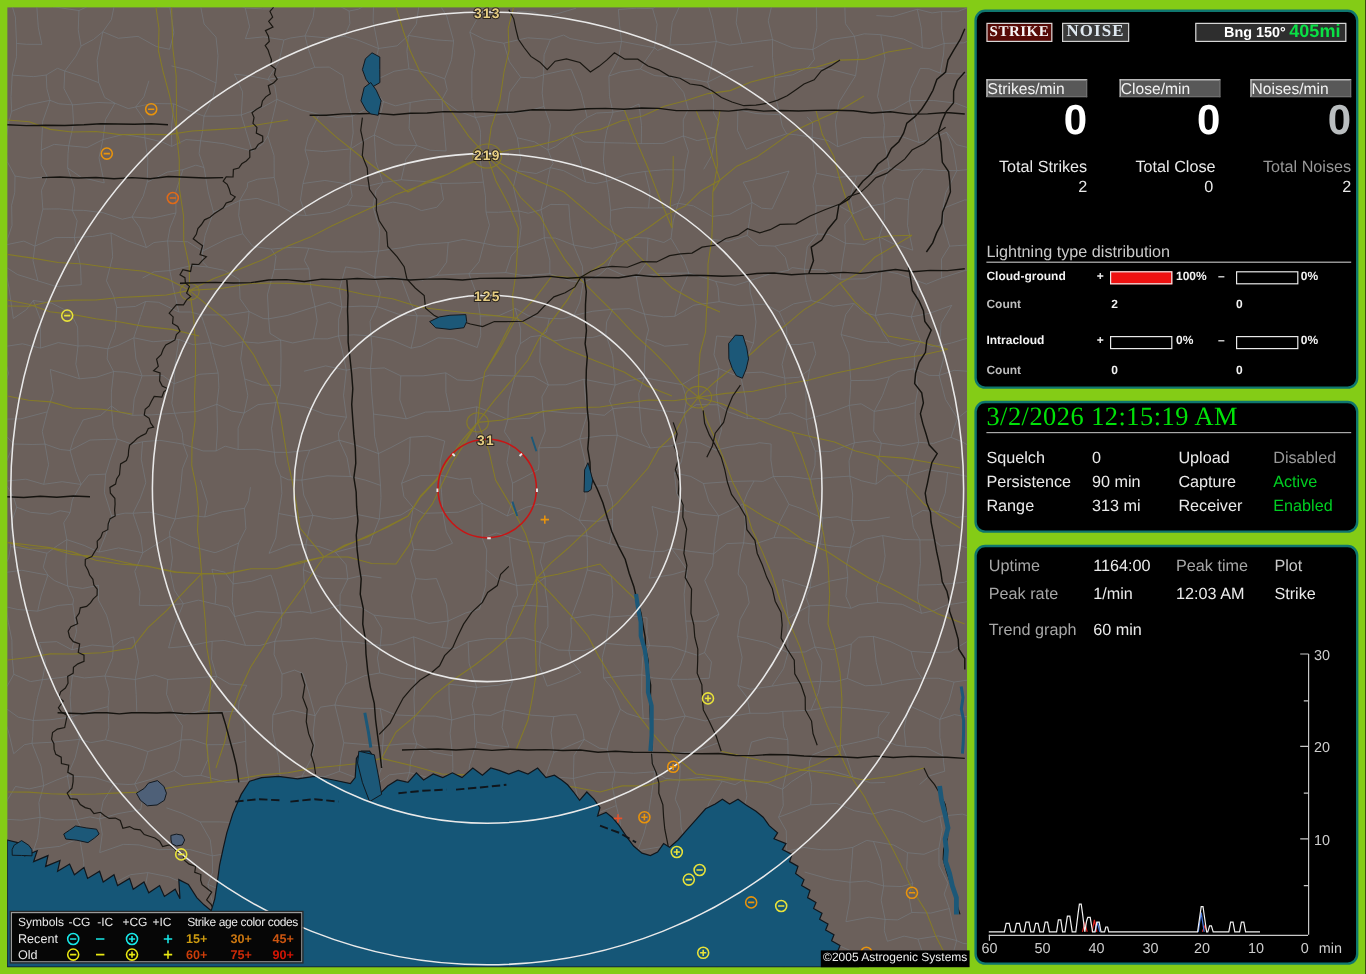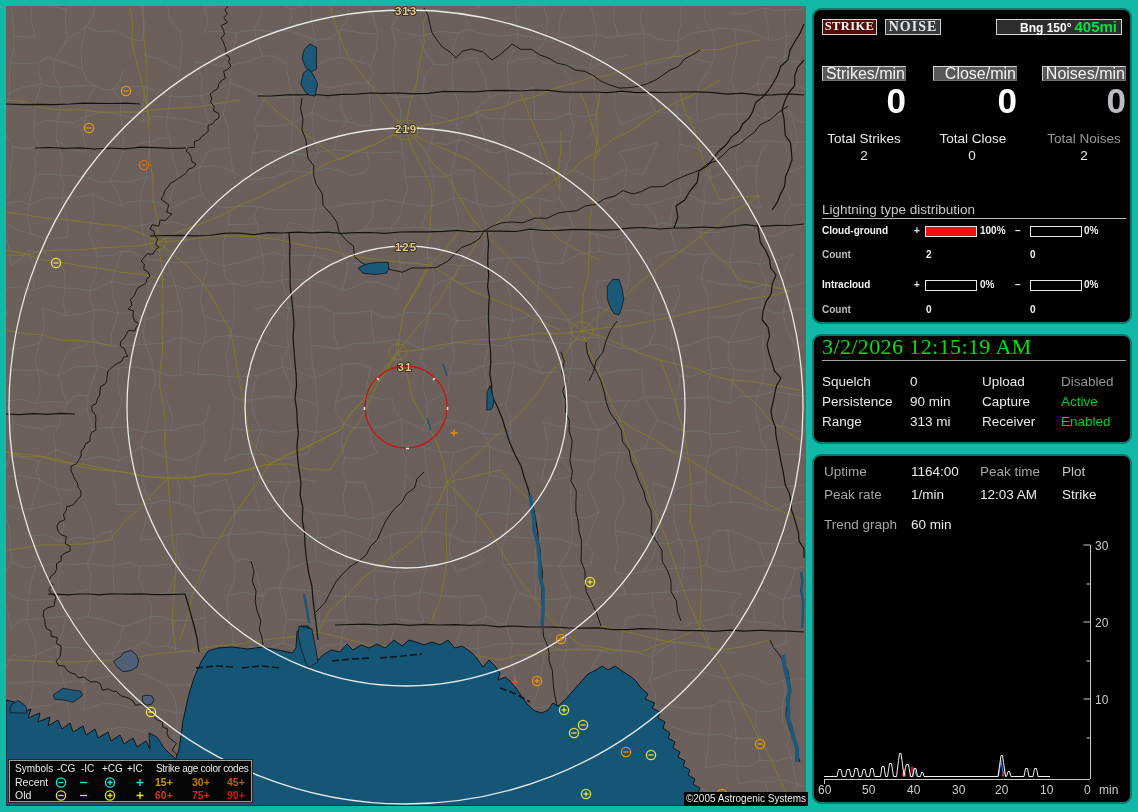--- a/index.html
+++ b/index.html
@@ -1,21 +1,21 @@
 <!DOCTYPE html>
 <html><head><meta charset="utf-8"><title>NexStorm</title>
 <style>
 * {margin:0;padding:0;box-sizing:border-box}
 html,body {width:1138px;height:812px;background:#000;overflow:hidden;font-family:"Liberation Sans",sans-serif}
-#stage {position:relative;width:1138px;height:812px;background:#14b8a6}
+#stage {position:relative;width:1138px;height:812px;background:#84cc16}
 .box {position:absolute;left:812px;width:320px;background:#000;border:2px solid #0f766e;border-radius:9px}
 .btn {position:absolute;height:16px;border:1px solid;text-align:center;line-height:13.5px}
-.gbtn {position:absolute;width:84px;height:15px;background:#585858;border:1px solid #d4d4d4;border-bottom-color:#6f6f6f;border-right-color:#6f6f6f;color:#f2f2f2;font-size:16px;text-align:right;line-height:13px}
+.gbtn {position:absolute;width:84px;height:15px;background:#585858;border:1px solid #d4d4d4;border-bottom-color:#6f6f6f;border-right-color:#6f6f6f;color:#f2f2f2;font-size:13px;text-align:left;line-height:13px}
 .bigz {position:absolute;top:71px;width:84px;font-size:35px;font-weight:bold;text-align:right;font-family:"Liberation Sans",sans-serif}
-.tot {position:absolute;width:84px;font-size:13.5px;text-align:center}
+.tot {position:absolute;width:84px;font-size:13.5px;text-align:right}
 .lrow {position:absolute;left:8px;width:304px;height:14px;font-size:10px}
 .lrow b {position:absolute}
 .pm {position:absolute;color:#e9e9e9;font-weight:bold}
 .bar {position:absolute;top:0.5px;width:52px;height:11px;border:1px solid #e9e9e9;background:#000}
 .pct {color:#f2f2f2}
 .prow {position:absolute;left:0;width:316px;height:16px;font-size:13.5px;color:#eaeaea}
 </style></head>
 <body>
 <div id="stage">
 <svg width="800" height="800" viewBox="0 0 800 800" style="position:absolute;left:6px;top:6px">

